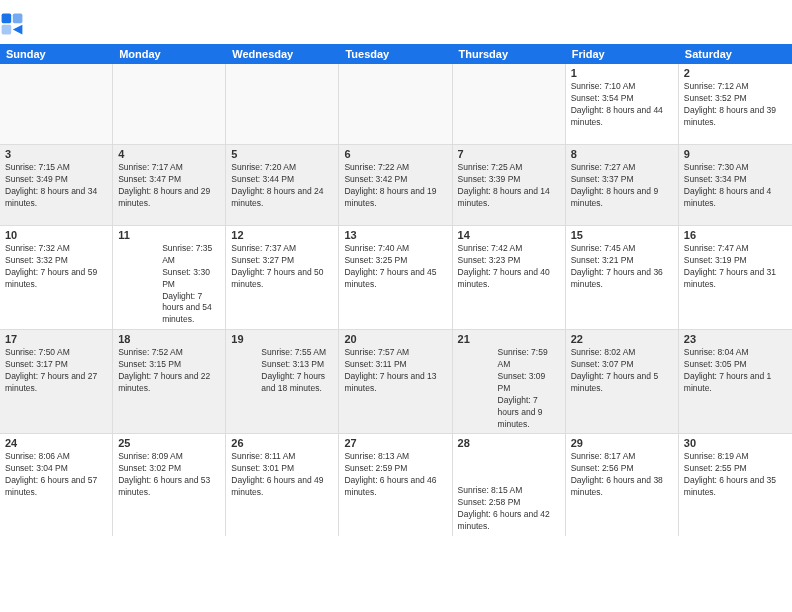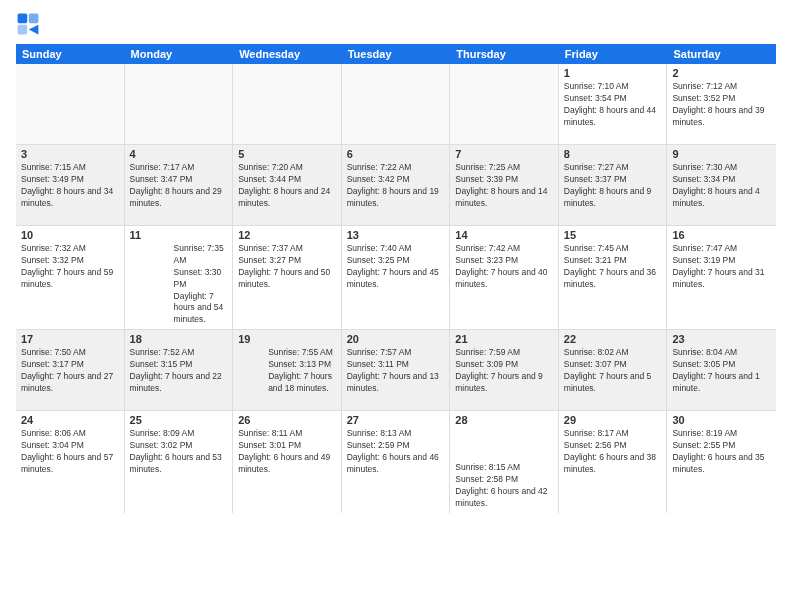--- a/index.html
+++ b/index.html
@@ -6,21 +6,21 @@
     body {
       font-family: Arial, sans-serif;
       background: #fff;
       width: 792px;
       height: 612px;
       overflow: hidden;
     }
     .page {
       width: 792px;
       height: 474px;
-      padding: 12px 16px;
+      padding: 12px 0;
       display: flex;
       flex-direction: column;
     }
     .header {
       display: flex;
       justify-content: space-between;
       align-items: flex-start;
       margin-bottom: 8px;
     }
     .logo {
@@ -275,21 +275,21 @@
 Daylight: 7 hours and 18 minutes.</div>
           </div>
           <div class="cal-cell shaded">
             <div class="day-number">20</div>
             <div class="day-info" style="white-space: pre-line;">Sunrise: 7:57 AM
 Sunset: 3:11 PM
 Daylight: 7 hours and 13 minutes.</div>
           </div>
           <div class="cal-cell shaded">
             <div class="day-number">21</div>
-            <div class="day-info" style="white-space: pre-line;">Sunrise: 7:59 AM
+            <div class="day-info" style="white-space: pre-line; margin-left: 40px;">Sunrise: 7:59 AM
 Sunset: 3:09 PM
 Daylight: 7 hours and 9 minutes.</div>
           </div>
           <div class="cal-cell shaded">
             <div class="day-number">22</div>
             <div class="day-info" style="white-space: pre-line;">Sunrise: 8:02 AM
 Sunset: 3:07 PM
 Daylight: 7 hours and 5 minutes.</div>
           </div>
           <div class="cal-cell shaded">

